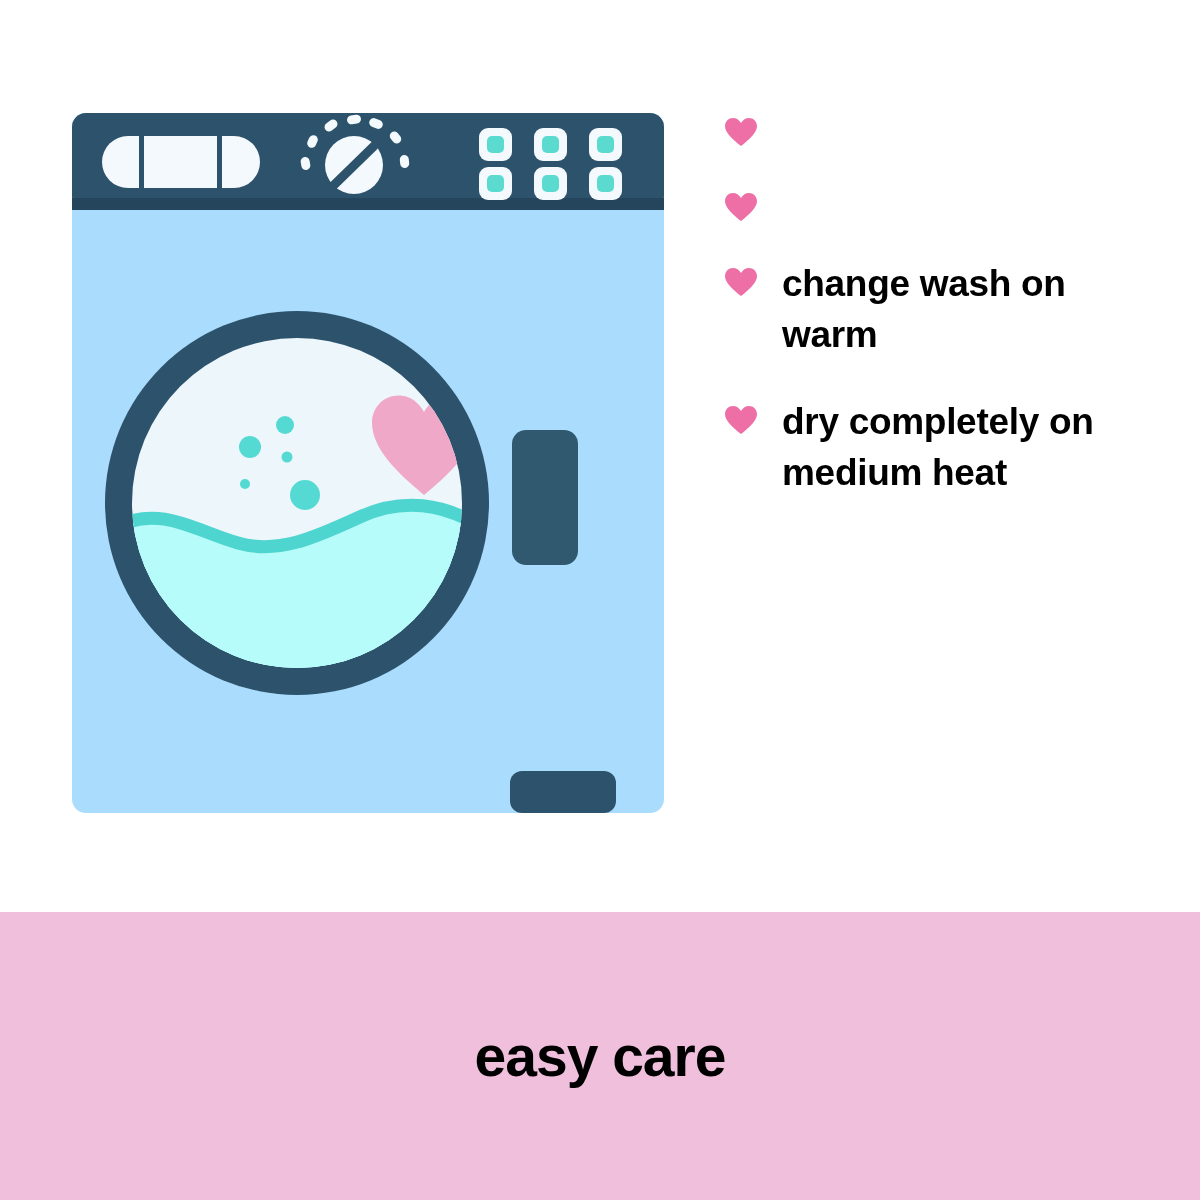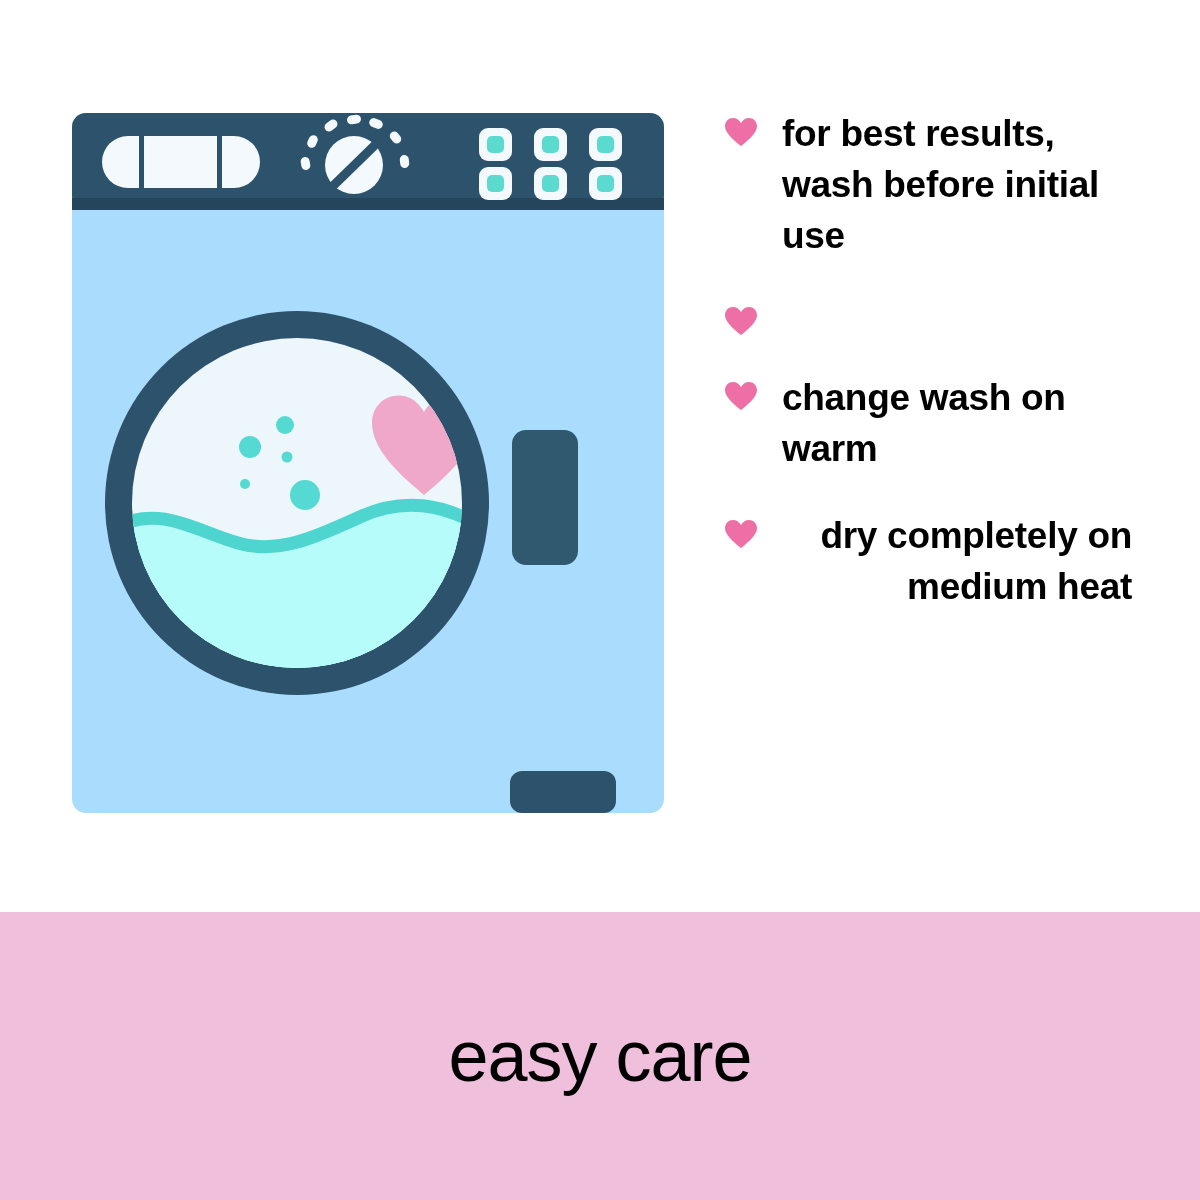--- a/index.html
+++ b/index.html
@@ -43,21 +43,21 @@
     position: absolute;
     left: 724px;
     top: 108px;
     width: 420px;
   }
   .care-item {
     display: flex;
     align-items: flex-start;
     margin-bottom: 36px;
   }
-  .care-item:last-child { margin-bottom: 0; text-align: right; }
+  .care-item:last-child { margin-bottom: 0; }
 
   .heart-bullet {
     flex: 0 0 auto;
     width: 34px;
     height: 30px;
     margin-top: 9px;
     margin-right: 24px;
   }
   .heart-bullet svg { display: block; width: 34px; height: 30px; }
 
@@ -78,22 +78,22 @@
     top: 912px;
     width: 1200px;
     height: 288px;
     background: #efbfdc;
     display: flex;
     align-items: center;
     justify-content: center;
   }
   #footer-title {
     font-family: "Liberation Sans", sans-serif;
-    font-weight: normal;
-    font-size: 72px;
+    font-weight: bold;
+    font-size: 57px;
     line-height: 1;
     color: #000000;
     letter-spacing: -1px;
     text-align: center;
   }
 </style>
 </head>
 <body>
 
 <div id="page">
@@ -212,21 +212,20 @@
     <div id="care-list">
 
       <div class="care-item">
         <span class="heart-bullet">
           <svg viewBox="0 0 34 30" xmlns="http://www.w3.org/2000/svg">
             <path d="M17 29 C 8 22, 1 15, 1 9.2 C 1 4.4, 4.7 1, 9 1
                      C 12.2 1, 15.3 2.9, 17 6 C 18.7 2.9, 21.8 1, 25 1
                      C 29.3 1, 33 4.4, 33 9.2 C 33 15, 26 22, 17 29 Z" fill="#ee6fa5"></path>
           </svg>
         </span>
-        <span class="care-text">for best results, wash before initial use</span>
       </div>
 
       <div class="care-item">
         <span class="heart-bullet">
           <svg viewBox="0 0 34 30" xmlns="http://www.w3.org/2000/svg">
             <path d="M17 29 C 8 22, 1 15, 1 9.2 C 1 4.4, 4.7 1, 9 1
                      C 12.2 1, 15.3 2.9, 17 6 C 18.7 2.9, 21.8 1, 25 1
                      C 29.3 1, 33 4.4, 33 9.2 C 33 15, 26 22, 17 29 Z" fill="#ee6fa5"></path>
           </svg>
         </span>

